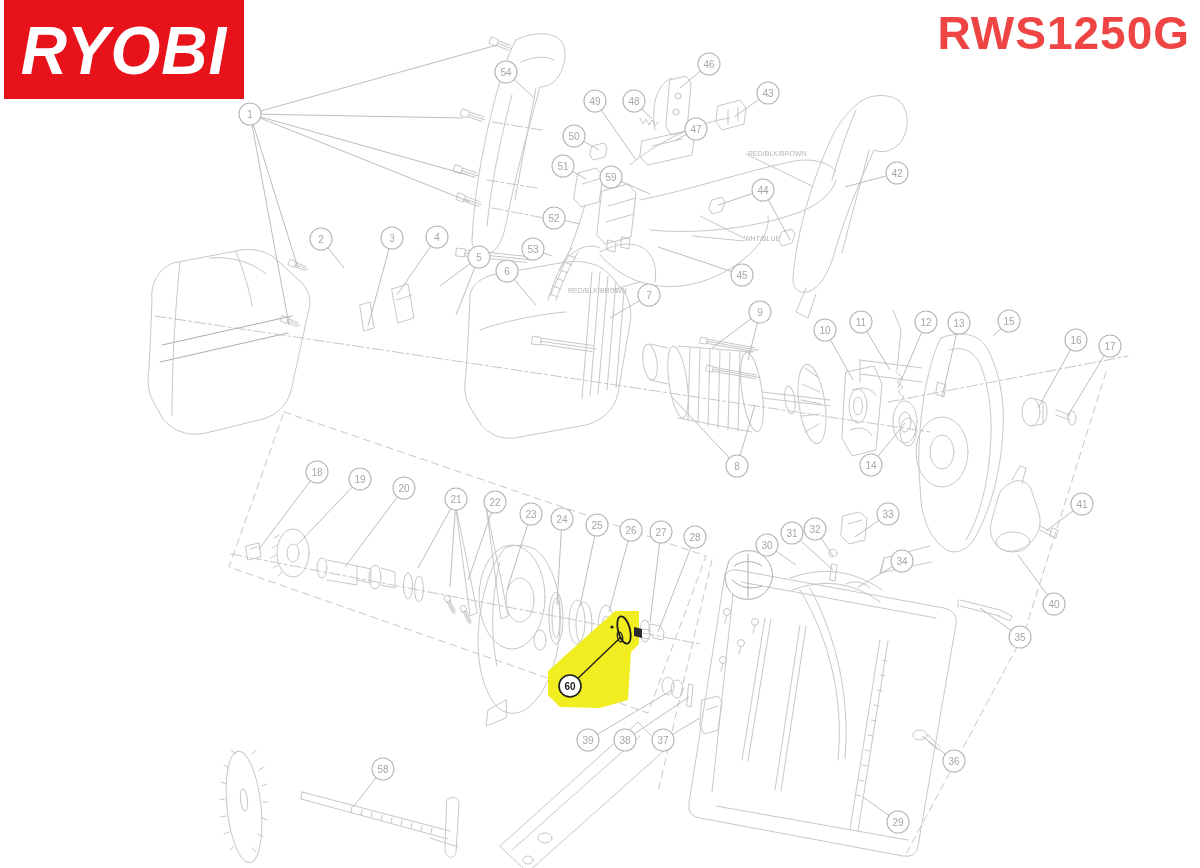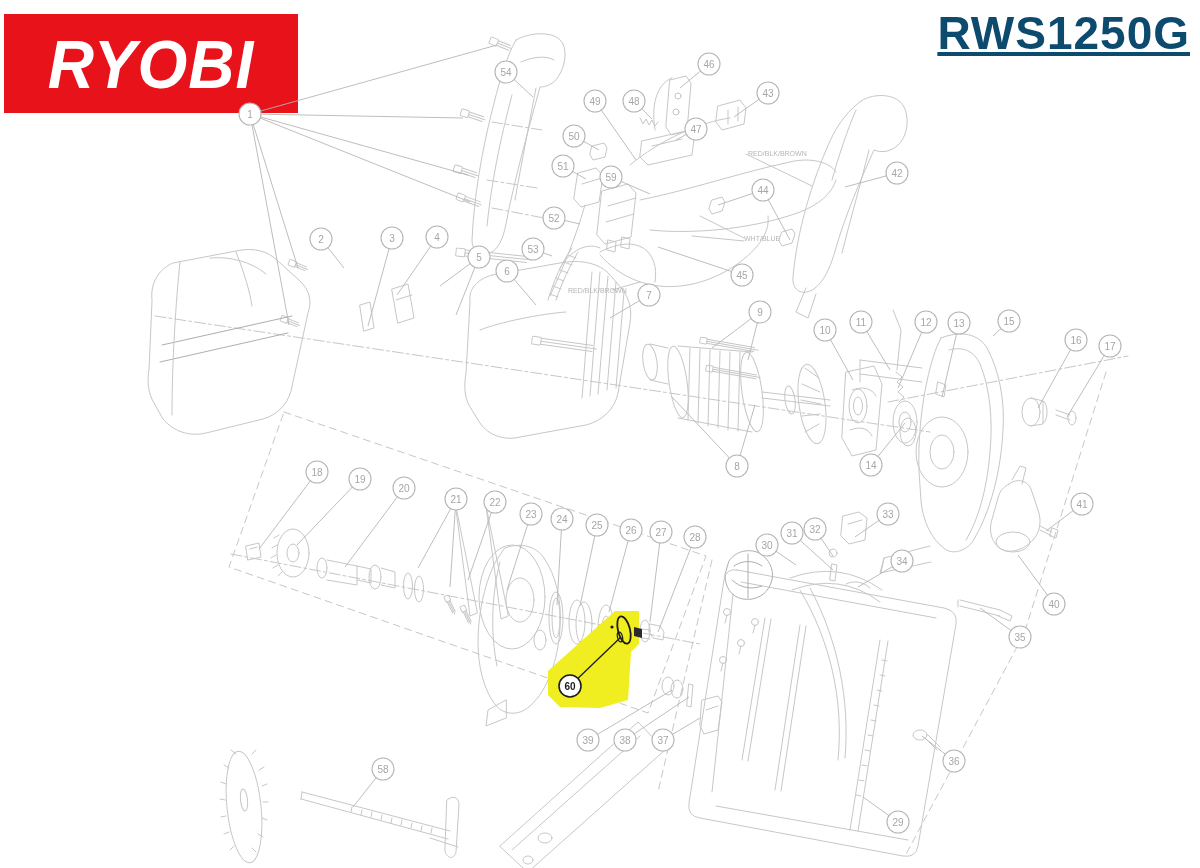--- a/index.html
+++ b/index.html
@@ -1,18 +1,18 @@
 <!DOCTYPE html>
 <html><head>
 <meta charset="utf-8">
 <style>
   html,body{margin:0;padding:0;background:#ffffff;}
   #stage{position:relative;width:1200px;height:868px;background:#ffffff;overflow:hidden;
          font-family:"Liberation Sans", sans-serif;}
-  #logo{position:absolute;left:4px;top:14px;width:294px;height:99px;display:flex;
+  #logo{position:absolute;left:4px;top:0;width:240px;height:99px;display:flex;
         align-items:center;justify-content:center;}
   #logo .logo-text{font-style:italic;font-weight:800;font-size:64px;letter-spacing:1px;
         transform:scaleY(1.08);}
   #model{position:absolute;top:6px;right:10px;font-weight:800;font-size:46px;
          letter-spacing:1px;}
   svg{position:absolute;left:0;top:0;}
   .art path,.art ellipse,.art circle,.art line,.art polyline,.art polygon,.art rect{
       fill:none;stroke:#c7c7c7;stroke-width:1;stroke-linecap:round;stroke-linejoin:round;}
   .art .dk{stroke:#aeaeae;}
   .dashdot{stroke-dasharray:11 3 3 3;}
@@ -21,21 +21,21 @@
 </style>
 </head>
 <body>
 
 <div id="stage">
 
   <div id="logo" style="background: rgb(232, 18, 27);">
     <span class="logo-text" style="color: rgb(255, 255, 255);">RYOBI</span>
   </div>
 
-  <div id="model" style="color: #0c4a6e; text-decoration: underline;">RWS1250G</div>
+  <div id="model" style="color: #ef4444;">RWS1250G</div>
 
   <svg width="1200" height="868" viewBox="0 0 1200 868">
 
     <g class="art">
 
       <g>
         <polygon class="dashed" points="284,412 706,556 648,713 229,567"></polygon>
         <path class="dashed" d="M1106,372 L1024,634 L905,856 M712,560 L658,792"></path>
         <path class="dashdot" d="M155,316 L930,432 M231,554 L700,644 M888,402 L1128,356
                                  M492,122 l50,8 M487,180 l50,8 M492,208 l52,10"></path>

